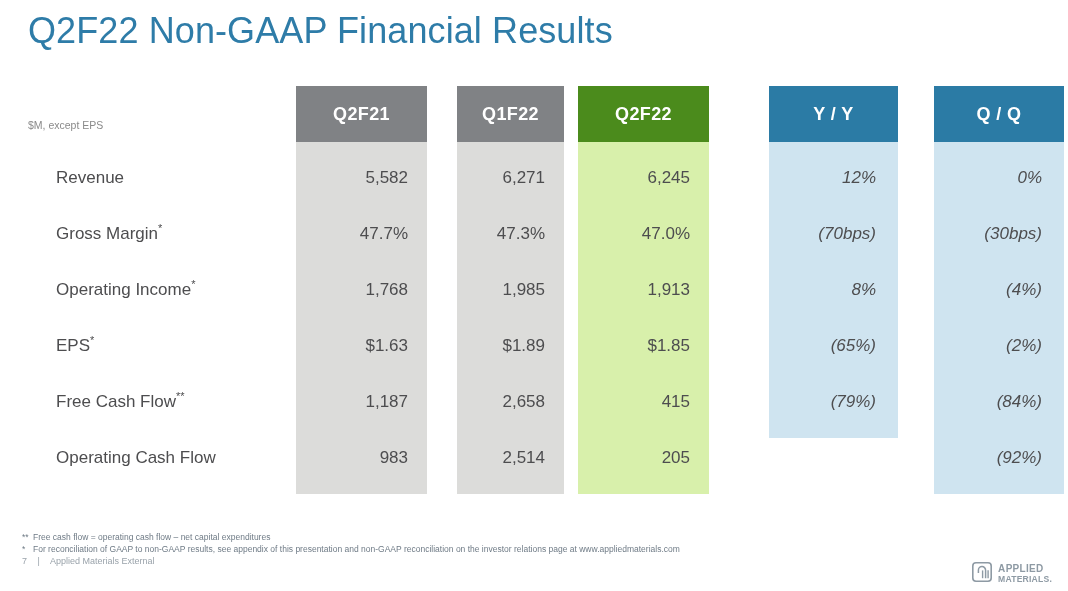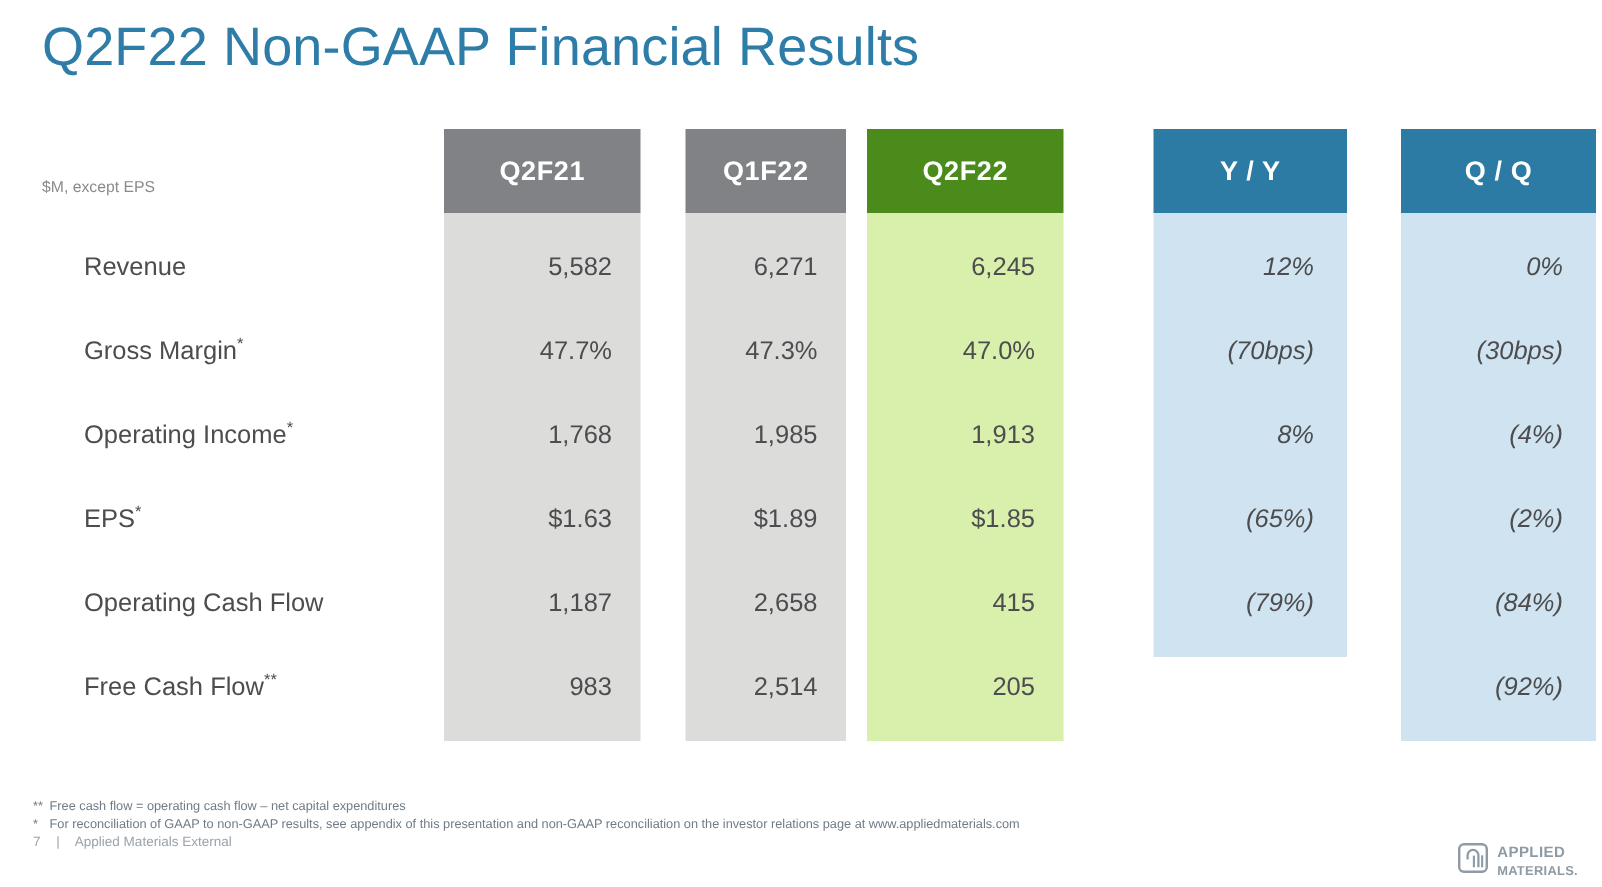--- a/index.html
+++ b/index.html
@@ -151,22 +151,22 @@
 
 <div class="slide-title">Q2F22 Non-GAAP Financial Results</div>
 
 <div class="units-caption">$M, except EPS</div>
 
 <div class="row-labels" id="row-labels">
     <div class="row-label"><span>Revenue</span></div>
     <div class="row-label"><span>Gross Margin</span><span class="fn">*</span></div>
     <div class="row-label"><span>Operating Income</span><span class="fn">*</span></div>
     <div class="row-label"><span>EPS</span><span class="fn">*</span></div>
+    <div class="row-label"><span>Free Cash Flow</span><span class="fn">**</span></div>
     <div class="row-label"><span>Operating Cash Flow</span></div>
-    <div class="row-label"><span>Free Cash Flow</span><span class="fn">**</span></div>
   </div>
 
 <div id="columns-host">
     <div class="col col-q2f21">
       <div class="col-head head-grey">Q2F21</div>
       <div class="col-body body-grey">
         <div class="cell">5,582</div>
         <div class="cell">47.7%</div>
         <div class="cell">1,768</div>
         <div class="cell">$1.63</div>

